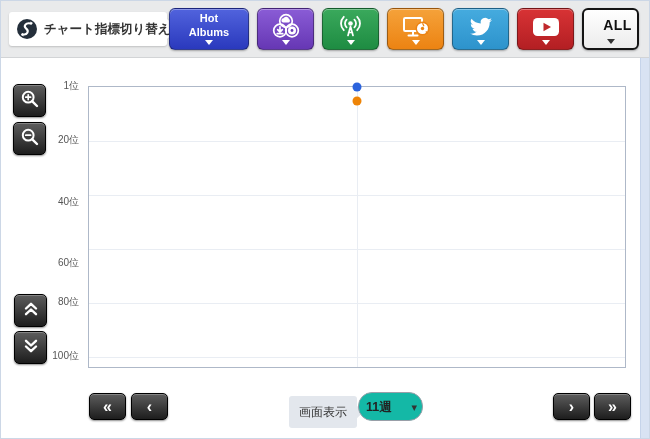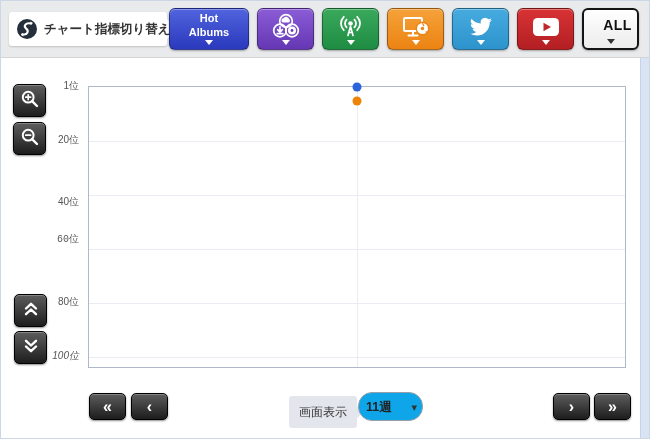--- a/index.html
+++ b/index.html
@@ -100,21 +100,21 @@
     background:#e3e7ed; border-radius:3px; padding:16px 10px;
     display:flex; align-items:center; font-size:12px; color:#333; white-space:nowrap;
   }
   .disp-tag::after {
     content:""; position:absolute; right:-4px; top:50%; width:11px; height:11px;
     transform:translateY(-50%) rotate(45deg); background:#e3e7ed; border-radius:2px;
   }
   .select-wrap { position:absolute; left:357px; top:391px; width:65px; height:29px; }
   .select-wrap select {
     width:100%; height:100%; border:1px solid #999fa8; border-radius:14px;
-    background:#0ea5e9; font-size:12.5px; font-weight:bold; color:#222;
+    background:#14b8a6; font-size:12.5px; font-weight:bold; color:#222;
     padding:0 16px 0 7px; appearance:none; -webkit-appearance:none;
     font-family:"Liberation Sans", sans-serif; cursor:pointer;
   }
   .select-wrap::after {
     content:"▾"; position:absolute; right:6px; top:50%; transform:translateY(-50%);
     font-size:11px; color:#333; pointer-events:none;
   }
   .right-strip {
     position:absolute; right:0; top:57px; width:9px; bottom:0;
     background:#d9e3f3; border-left:1px solid #c6d4ea;
@@ -242,23 +242,23 @@
       <svg width="18" height="18" viewBox="0 0 18 18">
         <path d="M4 3.8 L9 8.5 L14 3.8 M4 9.5 L9 14.2 L14 9.5" fill="none" stroke="#fff" stroke-width="2.4" stroke-linecap="round" stroke-linejoin="round"></path>
       </svg>
     </span>
   </button>
 
   <div class="y-labels">
       <div class="ytick" style="top: 0px;">1位</div>
       <div class="ytick" style="top: 54px;">20位</div>
       <div class="ytick" style="top: 116px;">40位</div>
-      <div class="ytick" style="top: 153px; font-family: Liberation Mono, monospace;">60位</div>
+      <div class="ytick" style="top: 177px;">60位</div>
       <div class="ytick" style="top: 216px;">80位</div>
-      <div class="ytick" style="top: 270px; font-style: italic;">100位</div>
+      <div class="ytick" style="top: 270px;">100位</div>
     </div>
   <div class="plot">
       <div class="hgrid" style="top: 54px;"></div>
       <div class="hgrid" style="top: 108px;"></div>
       <div class="hgrid" style="top: 162px;"></div>
       <div class="hgrid" style="top: 216px;"></div>
       <div class="hgrid" style="top: 270px;"></div>
       <div class="vgrid" style="left: 50%;"></div>
       <div class="dot" style="background: rgb(43, 99, 221); left: 50%; top: 0px;"></div>
       <div class="dot" style="background: rgb(238, 132, 7); left: 50%; top: 13.5px;"></div>

